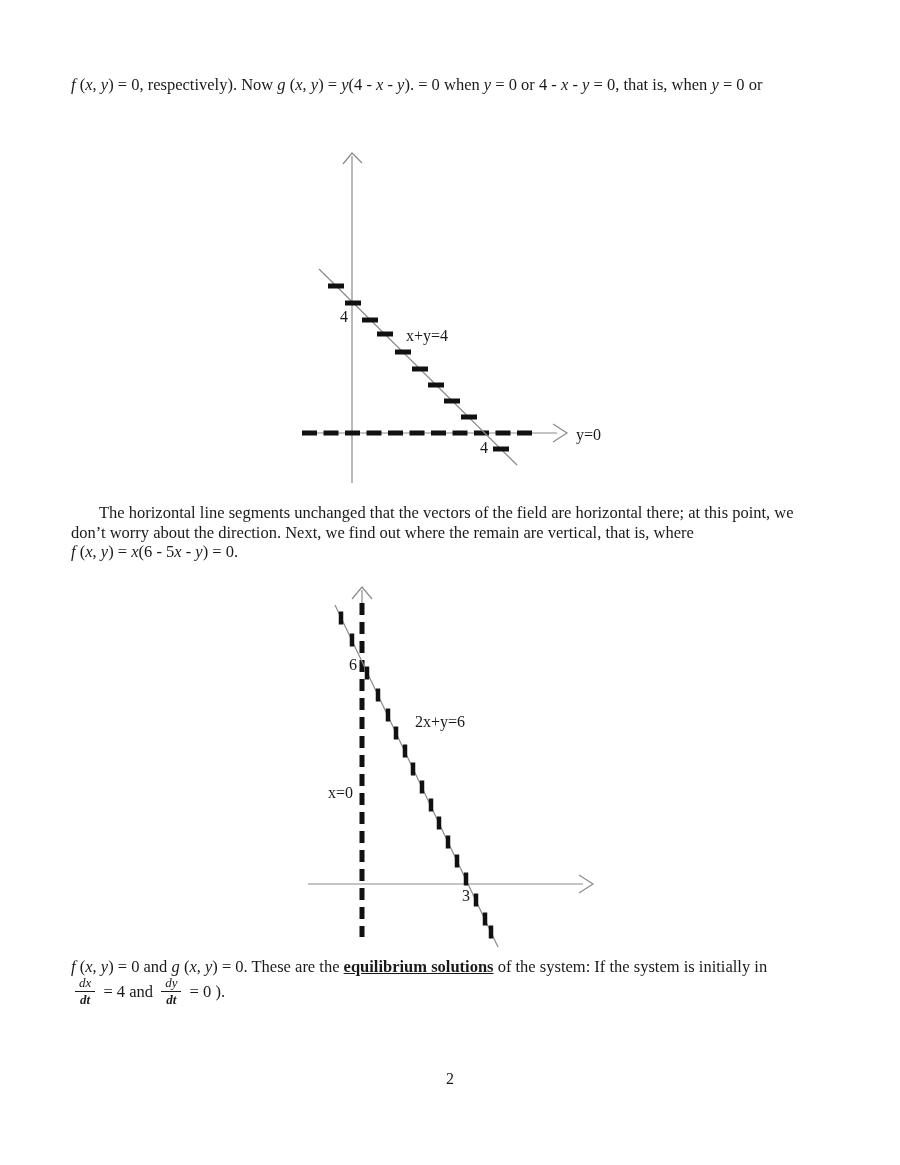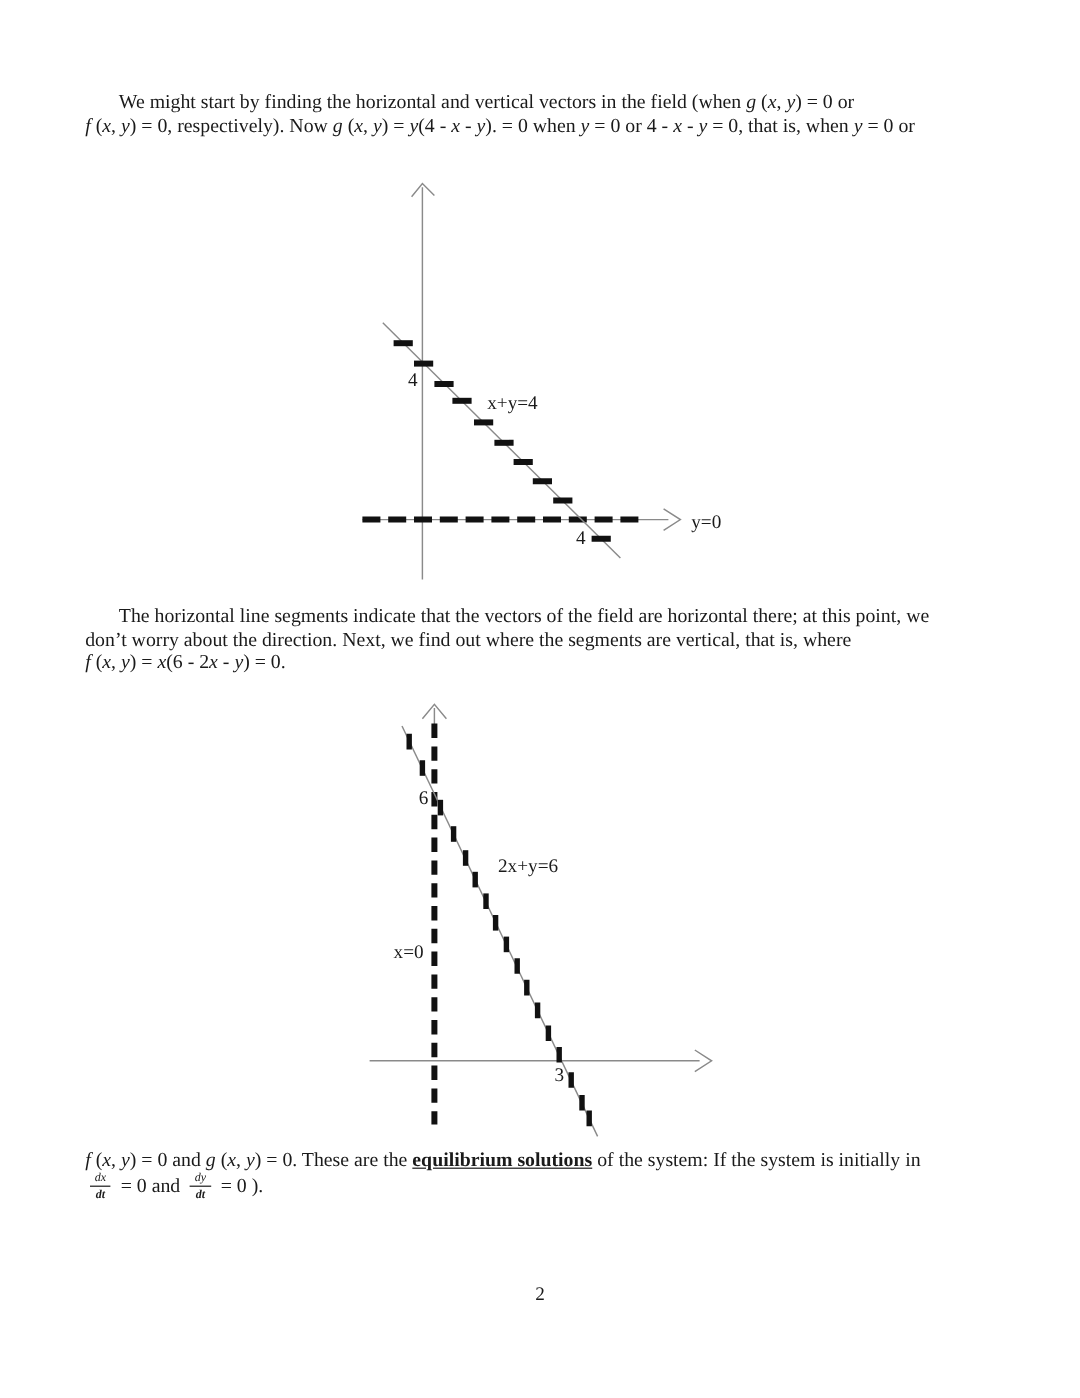--- a/index.html
+++ b/index.html
@@ -28,21 +28,21 @@
   .tline{white-space:nowrap;}
   .tline.ind{padding-left:28px;}
   .it{font-style:italic;}
   .bd{font-weight:bold;text-decoration:underline;}
   .frac{
     display:inline-flex;
     flex-direction:column;
     align-items:center;
     vertical-align:middle;
     font-style:italic;
-    font-size:10px;
+    font-size:13px;
     line-height:1.1;
     margin:0 4px;
     position:relative;
     top:-1px;
   }
   .frac .num{border-bottom:1.2px solid var(--ink);padding:0 4px 1px 4px;}
   .frac .den{padding-top:1px;font-weight:bold;}
   .fig{position:absolute;}
   svg text{
     font-family:"Liberation Serif", serif;
@@ -57,21 +57,20 @@
     text-align:center;
     font-size:16px;
   }
 </style>
 </head>
 <body>
 
 <div class="page">
 
   <div class="para" style="top:75px;">
-      <div class="tline ind"><span>We might start by finding the horizontal and vertical vectors in the field (when </span><span class="it">g</span><span> (</span><span class="it">x</span><span>, </span><span class="it">y</span><span>) = 0 or</span></div>
       <div class="tline"><span class="it">f</span><span> (</span><span class="it">x</span><span>, </span><span class="it">y</span><span>) = 0, respectively). Now </span><span class="it">g</span><span> (</span><span class="it">x</span><span>, </span><span class="it">y</span><span>) = </span><span class="it">y</span><span>(4 - </span><span class="it">x</span><span> - </span><span class="it">y</span><span>). = 0 when </span><span class="it">y</span><span> = 0 or 4 - </span><span class="it">x</span><span> - </span><span class="it">y</span><span> = 0, that is, when </span><span class="it">y</span><span> = 0 or</span></div>
     </div>
 
   <div class="fig" style="left:295px;top:150px;">
     <svg width="322" height="342" viewBox="0 0 322 342">
 
       <line class="thin" x1="57" y1="6" x2="57" y2="333"></line>
       <polyline class="thin" points="48,14 57,3 67,13"></polyline>
 
       <line class="thin" x1="7" y1="283" x2="262" y2="283"></line>
@@ -95,23 +94,23 @@
       </g>
 
       <text x="53" y="172" text-anchor="end">4</text>
       <text x="111" y="191">x+y=4</text>
       <text x="189" y="303" text-anchor="middle">4</text>
       <text x="281" y="290">y=0</text>
     </svg>
   </div>
 
   <div class="para" style="top:503px;">
-      <div class="tline ind"><span>The horizontal line segments indicate that the vectors of the field are horizontal there; at this point, we</span></div>
-      <div class="tline"><span>don’t worry about the direction. Next, we find out where the segments are vertical, that is, where</span></div>
-      <div class="tline"><span class="it">f</span><span> (</span><span class="it">x</span><span>, </span><span class="it">y</span><span>) = </span><span class="it">x</span><span>(6 - 2</span><span class="it">x</span><span> - </span><span class="it">y</span><span>) = 0.</span></div>
+      <div class="tline ind"><span>The horizontal line segments unchanged that the vectors of the field are horizontal there; at this point, we</span></div>
+      <div class="tline"><span>don’t worry about the direction. Next, we find out where the remain are vertical, that is, where</span></div>
+      <div class="tline"><span class="it">f</span><span> (</span><span class="it">x</span><span>, </span><span class="it">y</span><span>) = </span><span class="it">x</span><span>(6 - 5</span><span class="it">x</span><span> - </span><span class="it">y</span><span>) = 0.</span></div>
     </div>
 
   <div class="fig" style="left:300px;top:585px;">
     <svg width="312" height="368" viewBox="0 0 312 368">
 
       <line class="thin" x1="62" y1="5" x2="62" y2="20"></line>
       <polyline class="thin" points="52,14 62,2 72,14"></polyline>
 
       <line class="boldstroke" x1="62" y1="18" x2="62" y2="352" stroke-width="5" stroke-dasharray="12 7"></line>
 
@@ -145,21 +144,21 @@
       <text x="28" y="213">x=0</text>
       <text x="166" y="316" text-anchor="middle">3</text>
     </svg>
   </div>
 
   <div class="para" style="top:957px;">
       <div class="tline"><span class="it">f</span><span> (</span><span class="it">x</span><span>, </span><span class="it">y</span><span>) = 0 and </span><span class="it">g</span><span> (</span><span class="it">x</span><span>, </span><span class="it">y</span><span>) = 0. These are the </span><span class="bd">equilibrium solutions</span><span> of the system: If the system is initially in</span></div>
       <div class="tline"><span class="frac">
           <span class="num">dx</span>
           <span class="den">dt</span>
-        </span><span> = 0  and </span><span class="frac">
+        </span><span> = 4  and </span><span class="frac">
           <span class="num">dy</span>
           <span class="den">dt</span>
         </span><span> = 0 ).</span></div>
     </div>
 
   <div class="pagenum">2</div>
 
 </div>
 
 </body></html>

